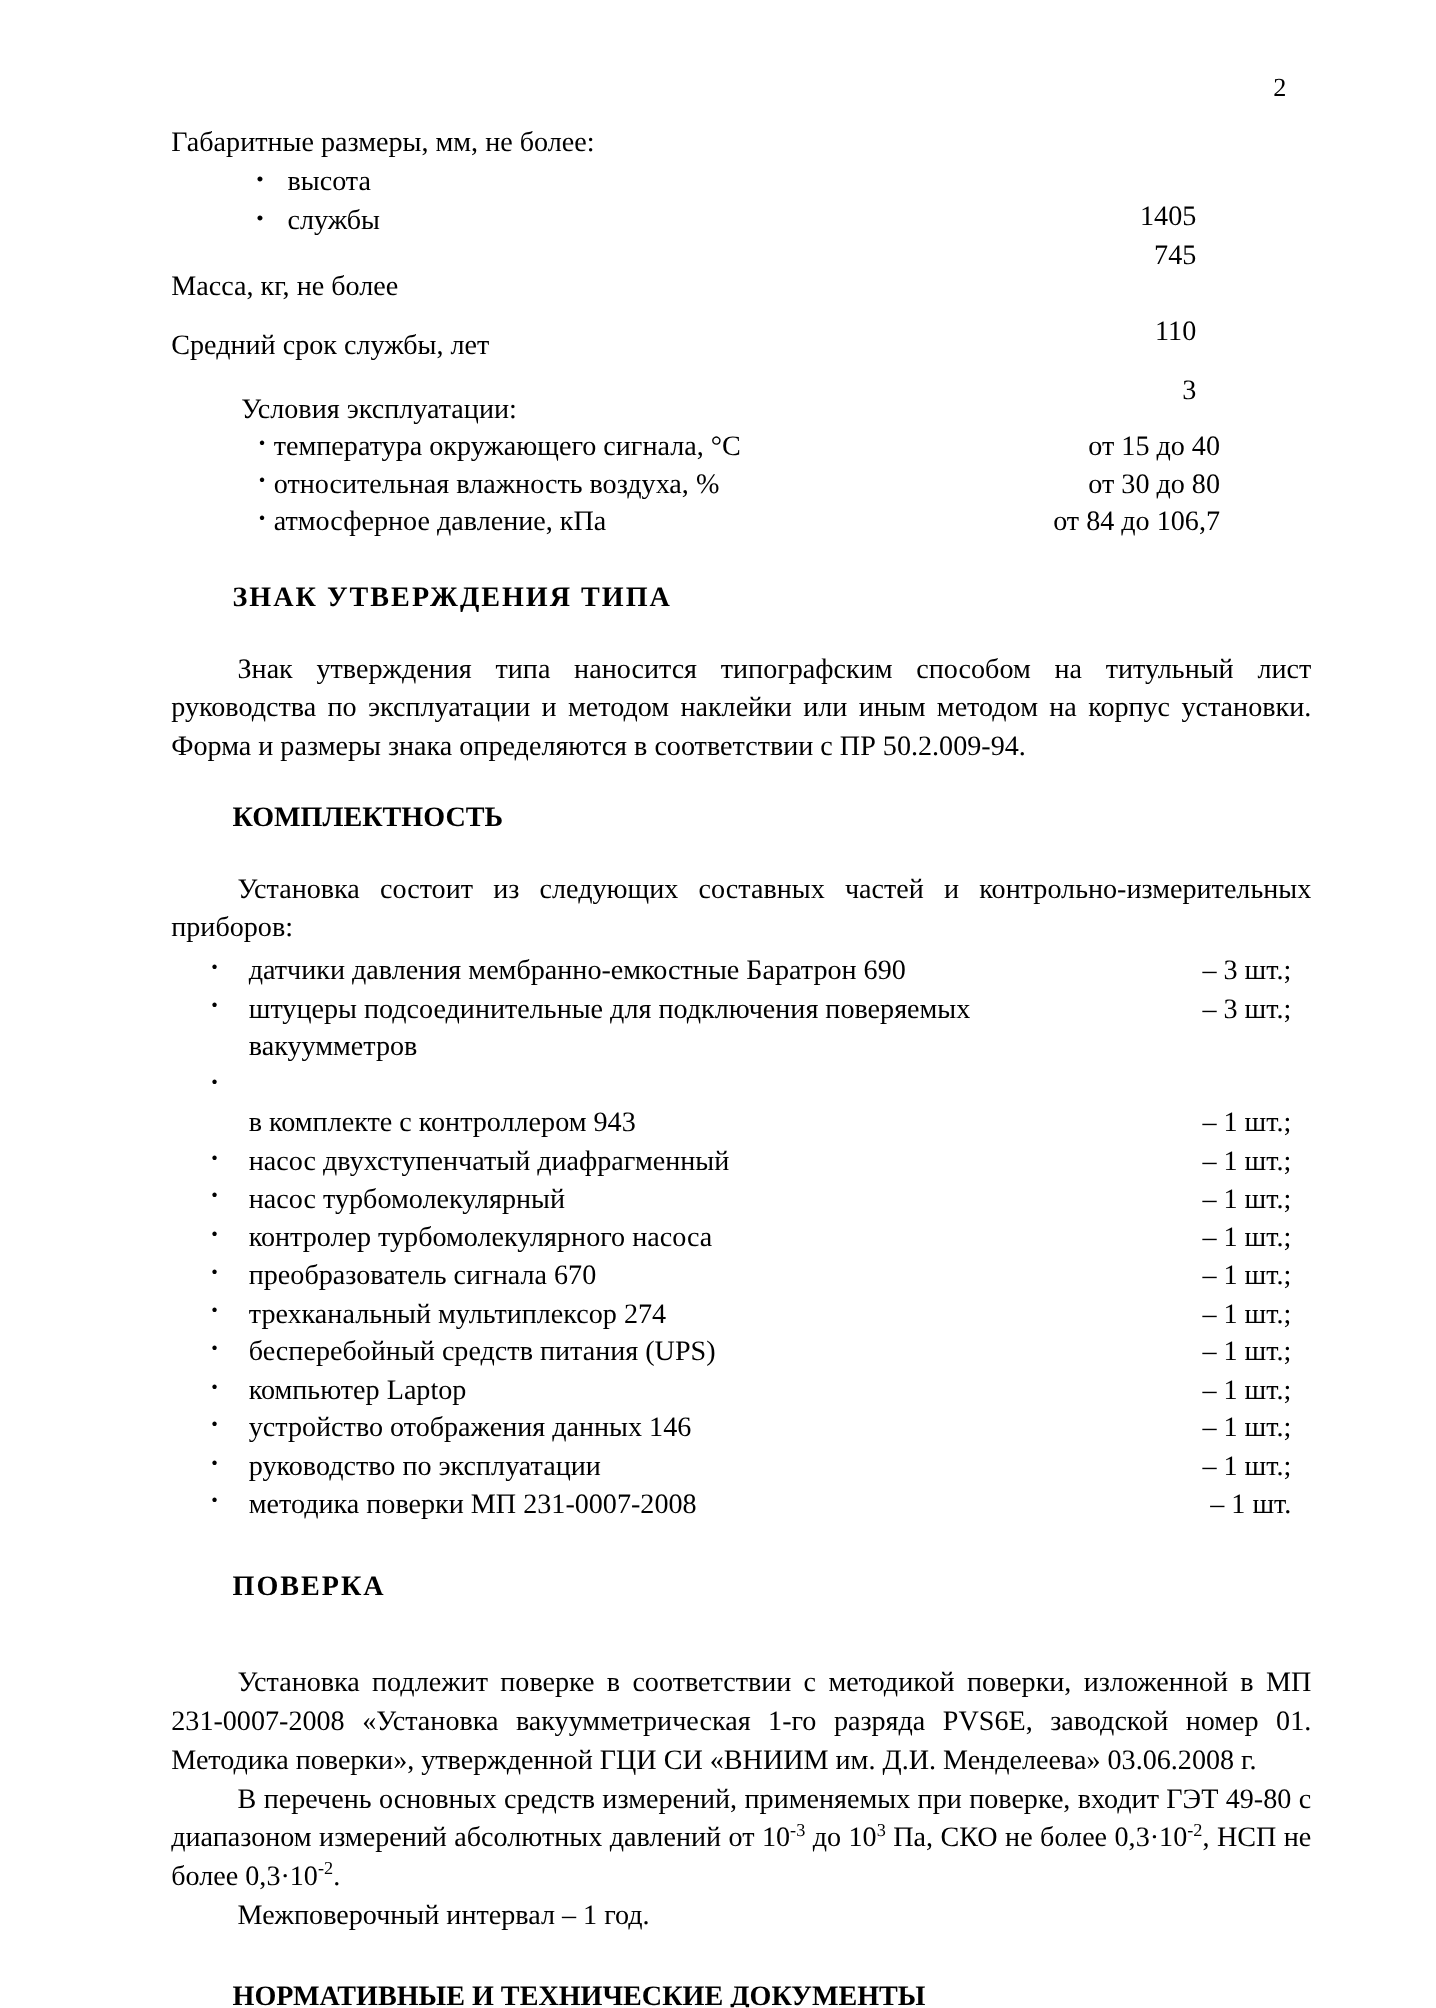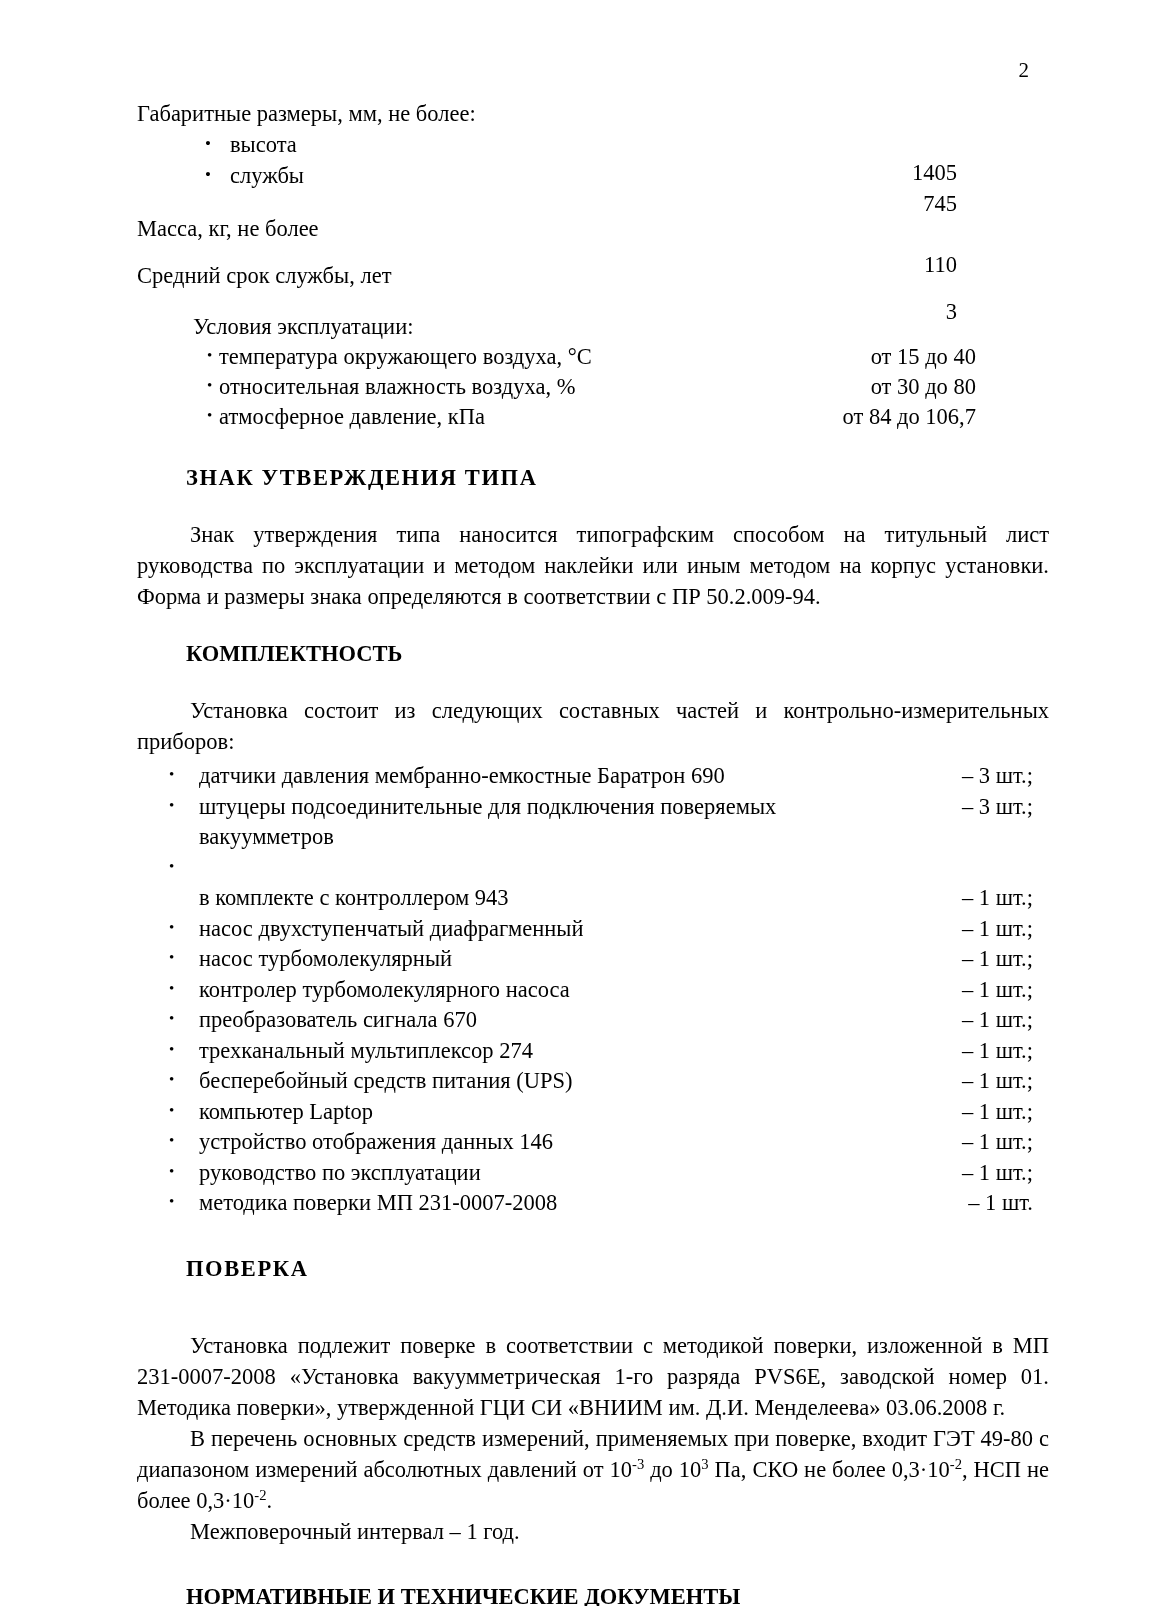--- a/index.html
+++ b/index.html
@@ -211,21 +211,21 @@
       <span class="label">Средний срок службы, лет</span>
       <span class="value" style="right:92px">3</span>
     </div>
 
     <div class="sp20"></div>
 
     <div class="cond-head">Условия эксплуатации:</div>
 
     <ul class="cond-list">
       <li>
-        <span>температура окружающего воздуха,  °С</span>
+        <span>температура окружающего сигнала,  °С</span>
         <span class="value">от 15 до 40</span>
       </li>
       <li>
         <span>относительная влажность воздуха, %</span>
         <span class="value">от 30 до 80</span>
       </li>
       <li>
         <span>атмосферное давление, кПа</span>
         <span class="value">от 84 до 106,7</span>
       </li>

